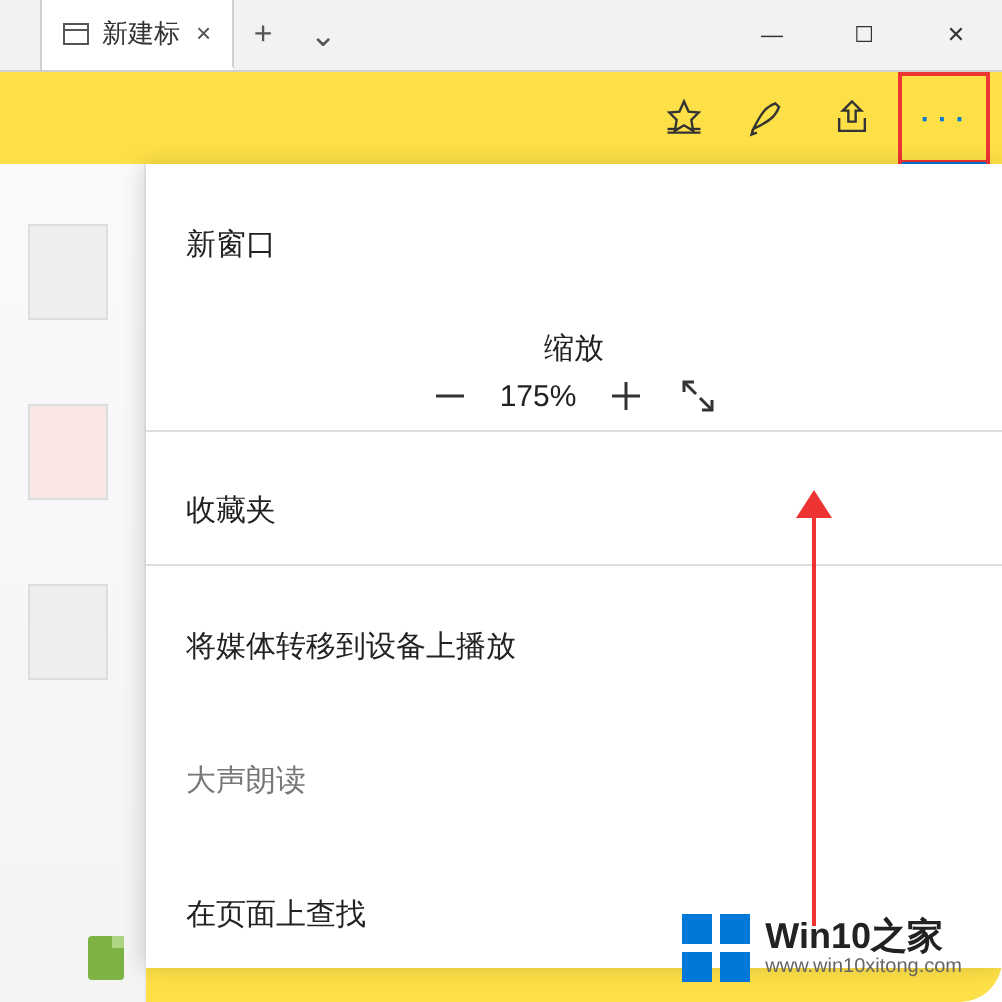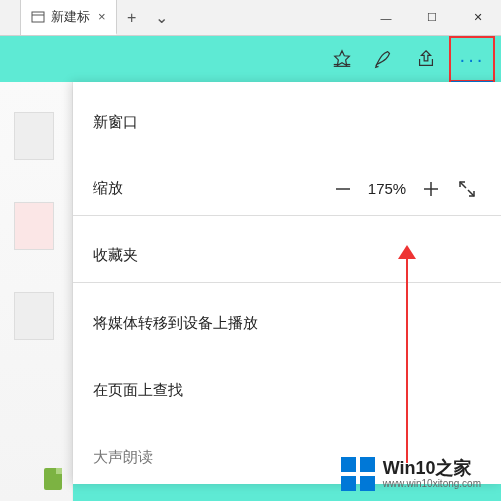--- a/index.html
+++ b/index.html
@@ -1,17 +1,17 @@
 <!DOCTYPE html>
 <html><head>
 <meta charset="utf-8">
 <style>
   * { box-sizing: border-box; margin: 0; padding: 0; }
   html, body { width: 501px; height: 501px; overflow: hidden; font-family: "Microsoft YaHei", "Segoe UI", sans-serif; background: #fff; }
-  .window { width: 501px; height: 501px; position: relative; background: #5eead4; }
+  .window { width: 501px; height: 501px; position: relative; background: #fde047; border-radius: 21px; }
 
   
   .titlebar { height: 36px; background: #f2f2f2; display: flex; align-items: stretch; border-bottom: 1px solid #d0d0d0; }
   .tab { display: flex; align-items: center; padding: 0 10px; font-size: 13px; color: #333; border-right: 1px solid #d0d0d0; position: relative; background: #f2f2f2; }
   .tab.active { background: #fff; border-bottom: 2px solid #fff; }
   .tab .favicon { margin-right: 6px; }
   .tab .label { max-width: 60px; white-space: nowrap; overflow: hidden; }
   .tab.first .label { color: #666; filter: blur(1px); }
   .tab .close { margin-left: 8px; font-size: 13px; color: #555; }
   .tabctl { width: 30px; display: flex; align-items: center; justify-content: center; color: #555; font-size: 16px; }
@@ -22,21 +22,21 @@
   .toolbar { height: 46px; display: flex; align-items: center; justify-content: flex-end; padding: 0 6px; }
   .tbtn { width: 42px; height: 42px; display: flex; align-items: center; justify-content: center; color: #333; }
   .more-wrap { width: 46px; height: 46px; border: 2px solid #e33; display: flex; align-items: center; justify-content: center; position: relative; margin-left: 2px; }
   .more-wrap::after { content: ""; position: absolute; bottom: -4px; left: 0; width: 100%; height: 3px; background: #0078d7; }
   .dots { color: #0078d7; font-size: 20px; letter-spacing: 2px; line-height: 1; }
 
   
   .menu { position: absolute; top: 82px; right: 0; width: 428px; background: #fff; box-shadow: -2px 0 10px rgba(0,0,0,0.15); }
   .mrow { height: 54px; display: flex; align-items: center; padding: 0 20px; font-size: 15px; color: #222; border-bottom: 0; margin-top: 13px; }
   .sep { border-bottom: 1px solid #ddd; }
-  .zoomrow { justify-content: space-between; }
+  .zoomrow { justify-content: center; flex-direction: column; }
   .zoomctrl { display: flex; align-items: center; gap: 8px; }
   .zbtn { width: 28px; height: 28px; display: flex; align-items: center; justify-content: center; color: #333; }
   .zval { font-size: 15px; min-width: 44px; text-align: center; }
   .lastrow { color: #777; }
 
   
   .leftshadow { position: absolute; left: 0; top: 82px; width: 73px; height: 420px; background: linear-gradient(#fafafa,#f4f4f4); border-right: 1px solid #eee; }
   .thumb { position: absolute; width: 40px; height: 48px; background: #eee; border: 1px solid #ddd; left: 14px; }
   .greendoc { position: absolute; left: 44px; bottom: 12px; width: 18px; height: 22px; background: #7cb342; border-radius: 2px; }
   .greendoc::before { content:""; position:absolute; top:0; right:0; width:6px; height:6px; background:#aed581; }
@@ -154,25 +154,25 @@
             </svg>
         </div>
       </div>
     </div>
     <div class="mrow sep">
       <span>收藏夹</span>
     </div>
     <div class="mrow">
       <span>将媒体转移到设备上播放</span>
     </div>
+    <div class="mrow lastrow">
+      <span>大声朗读</span>
+    </div>
     <div class="mrow">
       <span>在页面上查找</span>
-    </div>
-    <div class="mrow lastrow">
-      <span>大声朗读</span>
     </div>
   </div>
 
   <div class="arrowhead"></div>
   <div class="arrow"></div>
 
   <div class="watermark">
     <div class="wlogo">
       <div class="q tl"></div>
         <div class="q tr"></div>

